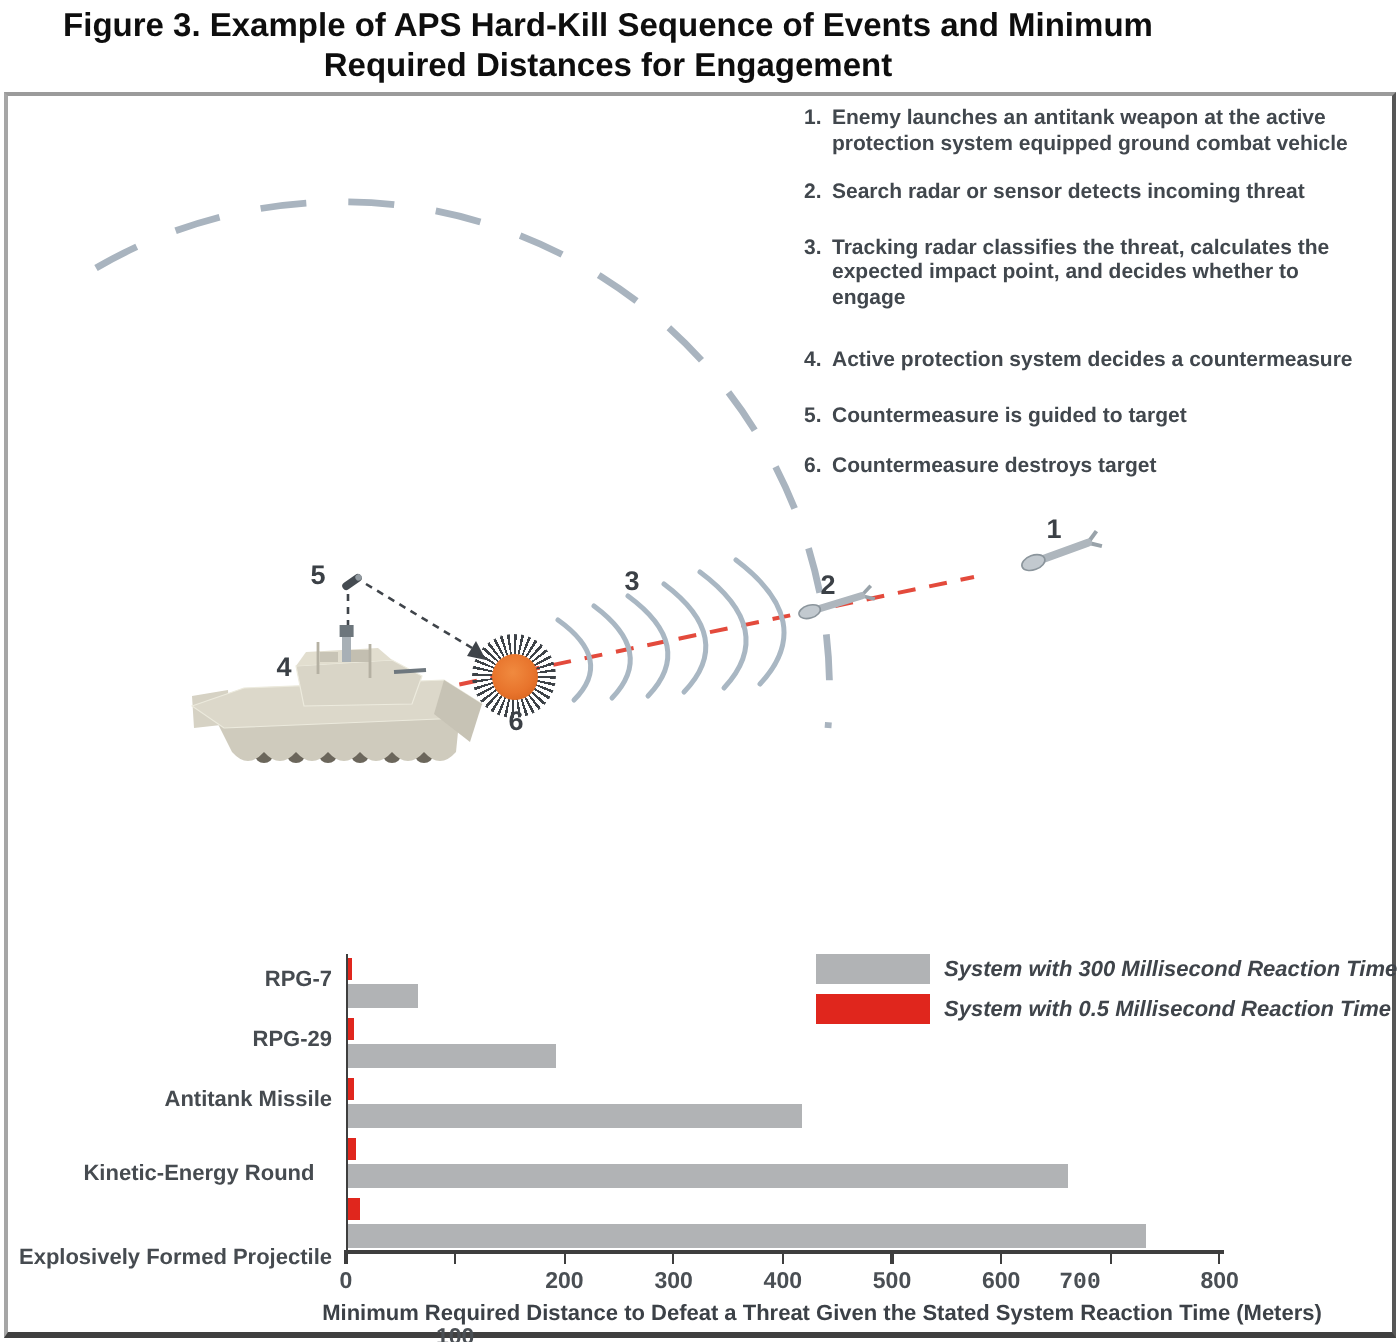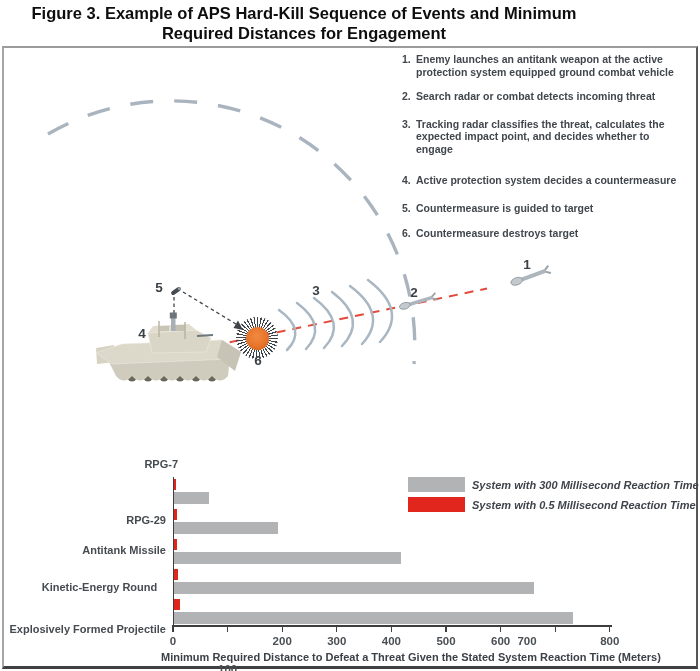--- a/index.html
+++ b/index.html
@@ -132,21 +132,21 @@
   <div class="burst"></div>
   <div class="burst-core"></div>
 
   <div class="seq">
     <div class="item">
       <span class="num">1.</span>
       <span class="txt">Enemy launches an antitank weapon at the active protection system equipped ground combat vehicle</span>
     </div>
     <div class="item">
       <span class="num">2.</span>
-      <span class="txt">Search radar or combat detects incoming threat</span>
+      <span class="txt">Search radar or sensor detects incoming threat</span>
     </div>
     <div class="item">
       <span class="num">3.</span>
       <span class="txt">Tracking radar classifies the threat, calculates the expected impact point, and decides whether to engage</span>
     </div>
     <div class="item">
       <span class="num">4.</span>
       <span class="txt">Active protection system decides a countermeasure</span>
     </div>
     <div class="item">
@@ -164,21 +164,21 @@
       <div class="lgrow">
         <span id="lg0" class="swatch" style="background: rgb(177, 179, 181);"></span>
         <span class="lgtext">System with 300 Millisecond Reaction Time</span>
       </div>
       <div class="lgrow">
         <span id="lg1" class="swatch" style="background: rgb(224, 38, 29);"></span>
         <span class="lgtext">System with 0.5 Millisecond Reaction Time</span>
       </div>
     </div>
     <div class="xlabel">Minimum Required Distance to Defeat a Threat Given the Stated System Reaction Time (Meters)</div>
-  <div class="catlab" style="position: absolute; left: 0px; top: 458px; width: 166px; padding-left: 12px;">RPG-7</div>
+  <div class="catlab" style="position: absolute; left: 0px; top: 484px; width: 166px;">RPG-7</div>
       <div class="cbar" style="position: absolute; left: 174px; top: 479px; width: 2.184px; height: 11px; background: rgb(224, 38, 29);"></div>
       <div class="cbar" style="position: absolute; left: 174px; top: 492px; width: 35.49px; height: 11.5px; background: rgb(177, 179, 181);"></div>
       <div class="catlab" style="position: absolute; left: 0px; top: 514px; width: 166px;">RPG-29</div>
       <div class="cbar" style="position: absolute; left: 174px; top: 509px; width: 2.73px; height: 11px; background: rgb(224, 38, 29);"></div>
       <div class="cbar" style="position: absolute; left: 174px; top: 522px; width: 103.74px; height: 11.5px; background: rgb(177, 179, 181);"></div>
       <div class="catlab" style="position: absolute; left: 0px; top: 544px; width: 166px;">Antitank Missile</div>
       <div class="cbar" style="position: absolute; left: 174px; top: 539px; width: 3.276px; height: 11px; background: rgb(224, 38, 29);"></div>
       <div class="cbar" style="position: absolute; left: 174px; top: 552px; width: 226.59px; height: 11.5px; background: rgb(177, 179, 181);"></div>
       <div class="catlab" style="position: absolute; left: 0px; top: 581px; width: 199px; text-align: center;">Kinetic-Energy Round</div>
       <div class="cbar" style="position: absolute; left: 174px; top: 569px; width: 4.368px; height: 11px; background: rgb(224, 38, 29);"></div>
@@ -196,18 +196,18 @@
       <div class="ticklab" style="position: absolute; left: 260.2px; top: 635px; width: 44px;">200</div>
       <div style="position: absolute; left: 336.1px; top: 625px; width: 1.4px; height: 7px; background: rgb(62, 62, 62);"></div>
       <div class="ticklab" style="position: absolute; left: 314.8px; top: 635px; width: 44px;">300</div>
       <div style="position: absolute; left: 390.7px; top: 625px; width: 1.4px; height: 7px; background: rgb(62, 62, 62);"></div>
       <div class="ticklab" style="position: absolute; left: 369.4px; top: 635px; width: 44px;">400</div>
       <div style="position: absolute; left: 445.3px; top: 625px; width: 1.4px; height: 7px; background: rgb(62, 62, 62);"></div>
       <div class="ticklab" style="position: absolute; left: 424px; top: 635px; width: 44px;">500</div>
       <div style="position: absolute; left: 499.9px; top: 625px; width: 1.4px; height: 7px; background: rgb(62, 62, 62);"></div>
       <div class="ticklab" style="position: absolute; left: 478.6px; top: 635px; width: 44px;">600</div>
       <div style="position: absolute; left: 554.5px; top: 625px; width: 1.4px; height: 7px; background: rgb(62, 62, 62);"></div>
-      <div class="ticklab" style="position: absolute; left: 505px; top: 635px; width: 44px;">700</div>
+      <div class="ticklab" style="position: absolute; left: 518px; top: 635px; width: 44px; font-family: Liberation Mono, monospace;">700</div>
       <div style="position: absolute; left: 609.1px; top: 625px; width: 1.4px; height: 7px; background: rgb(62, 62, 62);"></div>
       <div class="ticklab" style="position: absolute; left: 587.8px; top: 635px; width: 44px;">800</div>
     </div>
 
 </div>
 
 </body></html>

